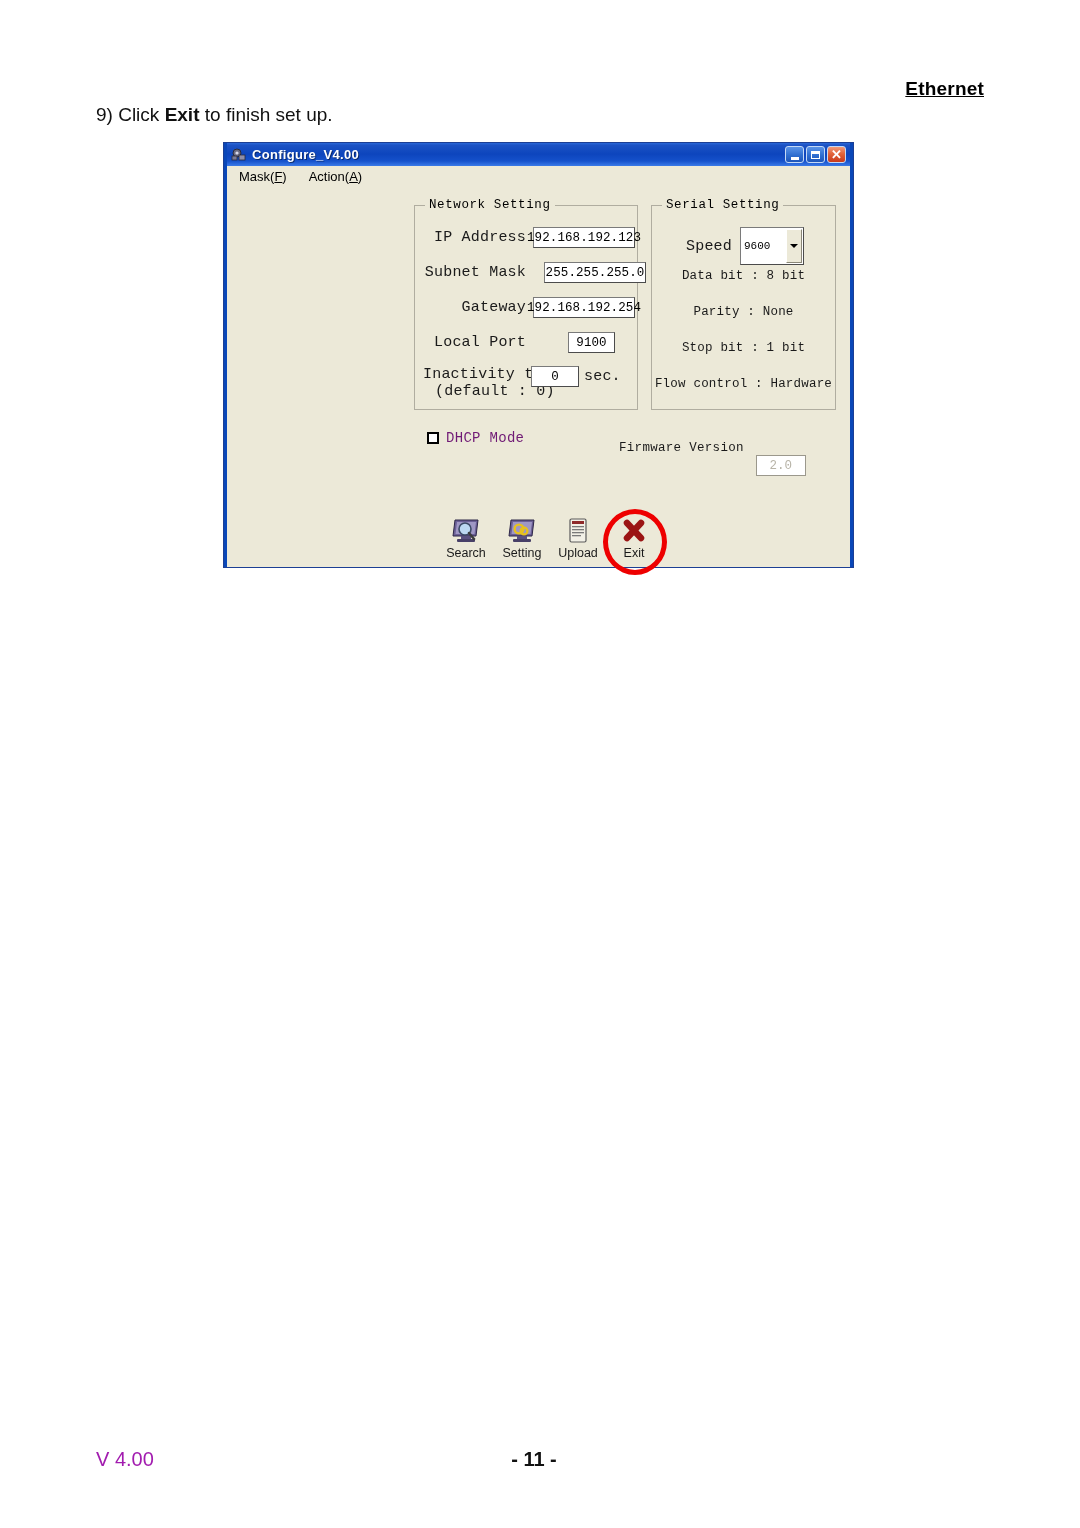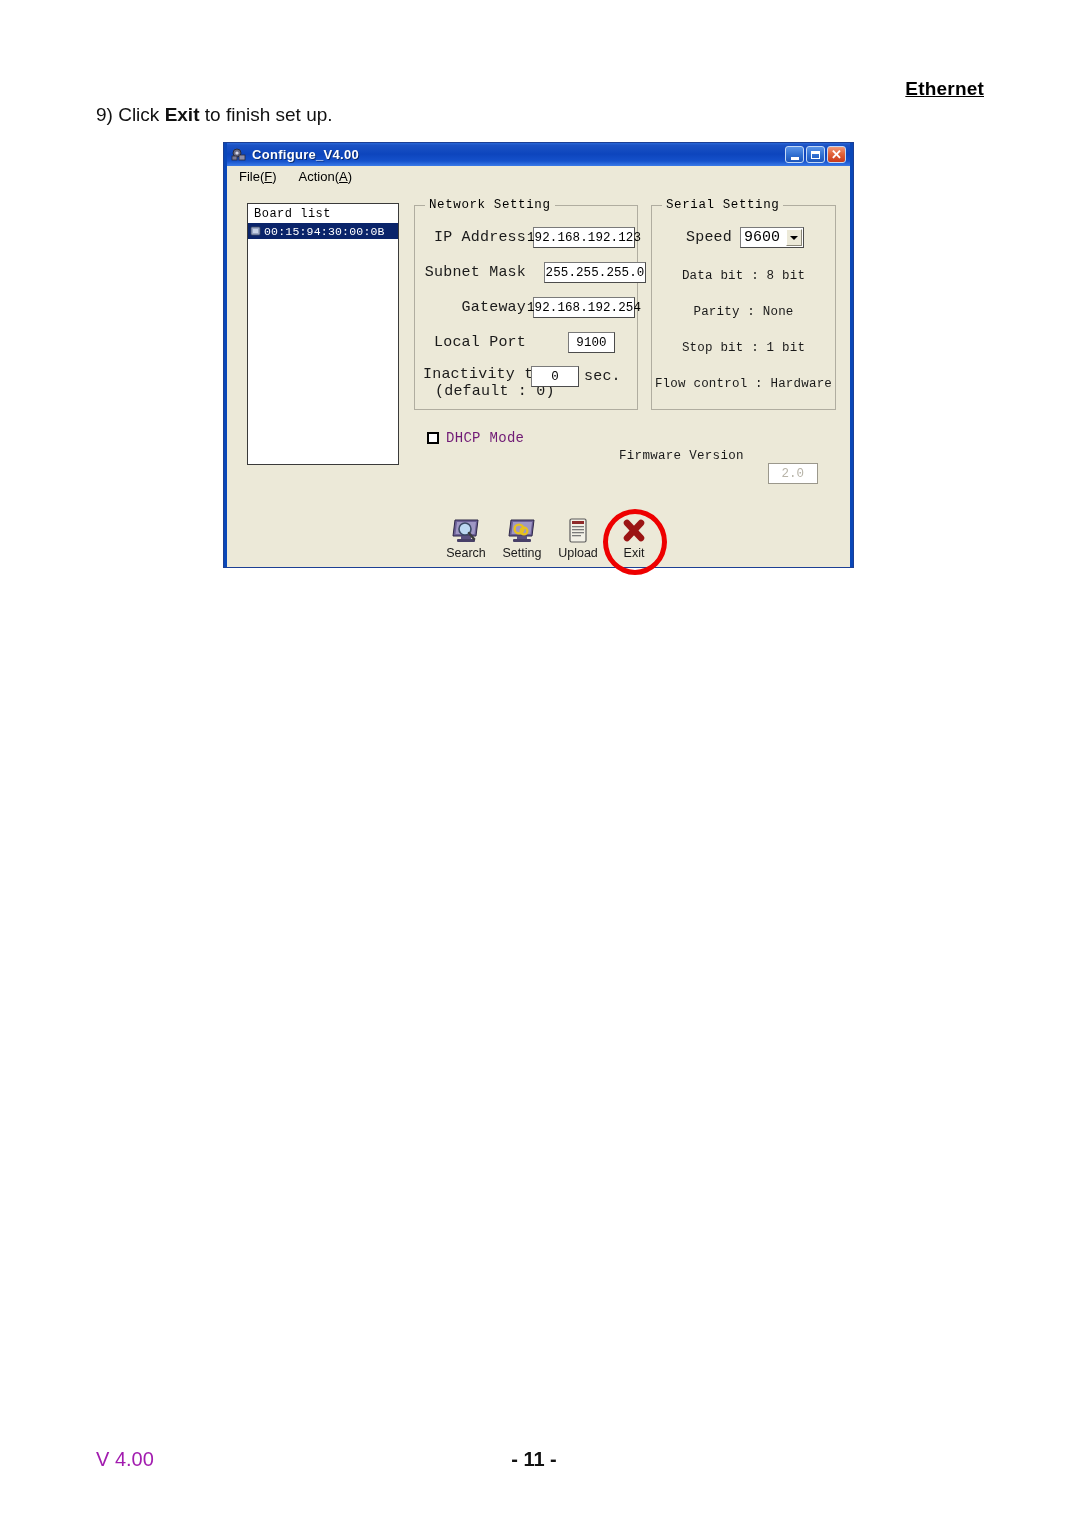--- a/index.html
+++ b/index.html
@@ -261,30 +261,30 @@
     font-family: "Liberation Mono", monospace;
     font-size: 12.5px;
     color: #1a1a1a;
     letter-spacing: 0.2px;
     white-space: nowrap;
   }
 
   
   .combobox {
     width: 64px;
-    height: 21px;
+    height: 38px;
     background: #fff;
     border: 1px solid #4b4b4b;
     border-top-color: #7a7a7a;
     border-left-color: #7a7a7a;
     box-sizing: border-box;
     display: flex;
     align-items: center;
     font-family: "Liberation Mono", monospace;
-    font-size: 15px;
+    font-size: 11px;
     color: #000;
     padding-left: 3px;
     position: relative;
   }
   .combo-arrow {
     position: absolute;
     right: 1px;
     top: 1px;
     bottom: 1px;
     width: 16px;
@@ -324,24 +324,24 @@
     font-family: "Liberation Mono", monospace;
     font-size: 14px;
     color: #701a75;
     letter-spacing: 0.3px;
     white-space: nowrap;
   }
 
   .fw-row {
     position: absolute;
     left: 392px;
-    top: 240px;
-    display: flex;
-    align-items: center;
-    gap: 24px;
+    top: 232px;
+    display: flex;
+    align-items: center;
+    gap: 12px;
   }
   .fw-label {
     font-family: "Liberation Mono", monospace;
     font-size: 12.5px;
     color: #1a1a1a;
     letter-spacing: 0.3px;
     white-space: nowrap;
   }
 
   
@@ -440,38 +440,26 @@
     </span>
     <span class="title-text">Configure_V4.00</span>
     <span class="caption-buttons">
       <span class="capbtn min"></span>
       <span class="capbtn max"></span>
       <span class="capbtn close">✕</span>
     </span>
   </div>
 
   <div class="menubar">
-    <span class="menuitem"><span>File(</span><u>F</u><span>)</span></span>
+    <span class="menuitem"><span>Mask(</span><u>F</u><span>)</span></span>
     <span class="menuitem"><span>Action(</span><u>A</u><span>)</span></span>
   </div>
 
   <div class="client">
 
-    <div class="boardlist">
-      <div class="boardlist-title">Board list</div>
-      <div class="boardlist-row">
-        <span class="chip-icon">
-          <svg viewBox="0 0 13 12" width="13" height="12">
-            <rect x="1" y="2" width="9" height="8" rx="1" fill="#9aa7c4" stroke="#3c4a66" stroke-width="0.8"></rect>
-            <rect x="3" y="4" width="5" height="4" fill="#c7d2e6"></rect>
-          </svg>
-        </span>
-        <span>00:15:94:30:00:0B</span>
-      </div>
-    </div>
 
     <div class="groupbox" id="network-group">
       <span class="gb-title">Network Setting</span>
 
       <div class="field-row" style="left:4px; top:21px;">
         <span class="field-label" style="width:107px;">IP Address</span>
         <span class="textbox" style="width:102px; margin-left:7px;">192.168.192.123</span>
       </div>
 
       <div class="field-row" style="left:4px; top:56px;">

